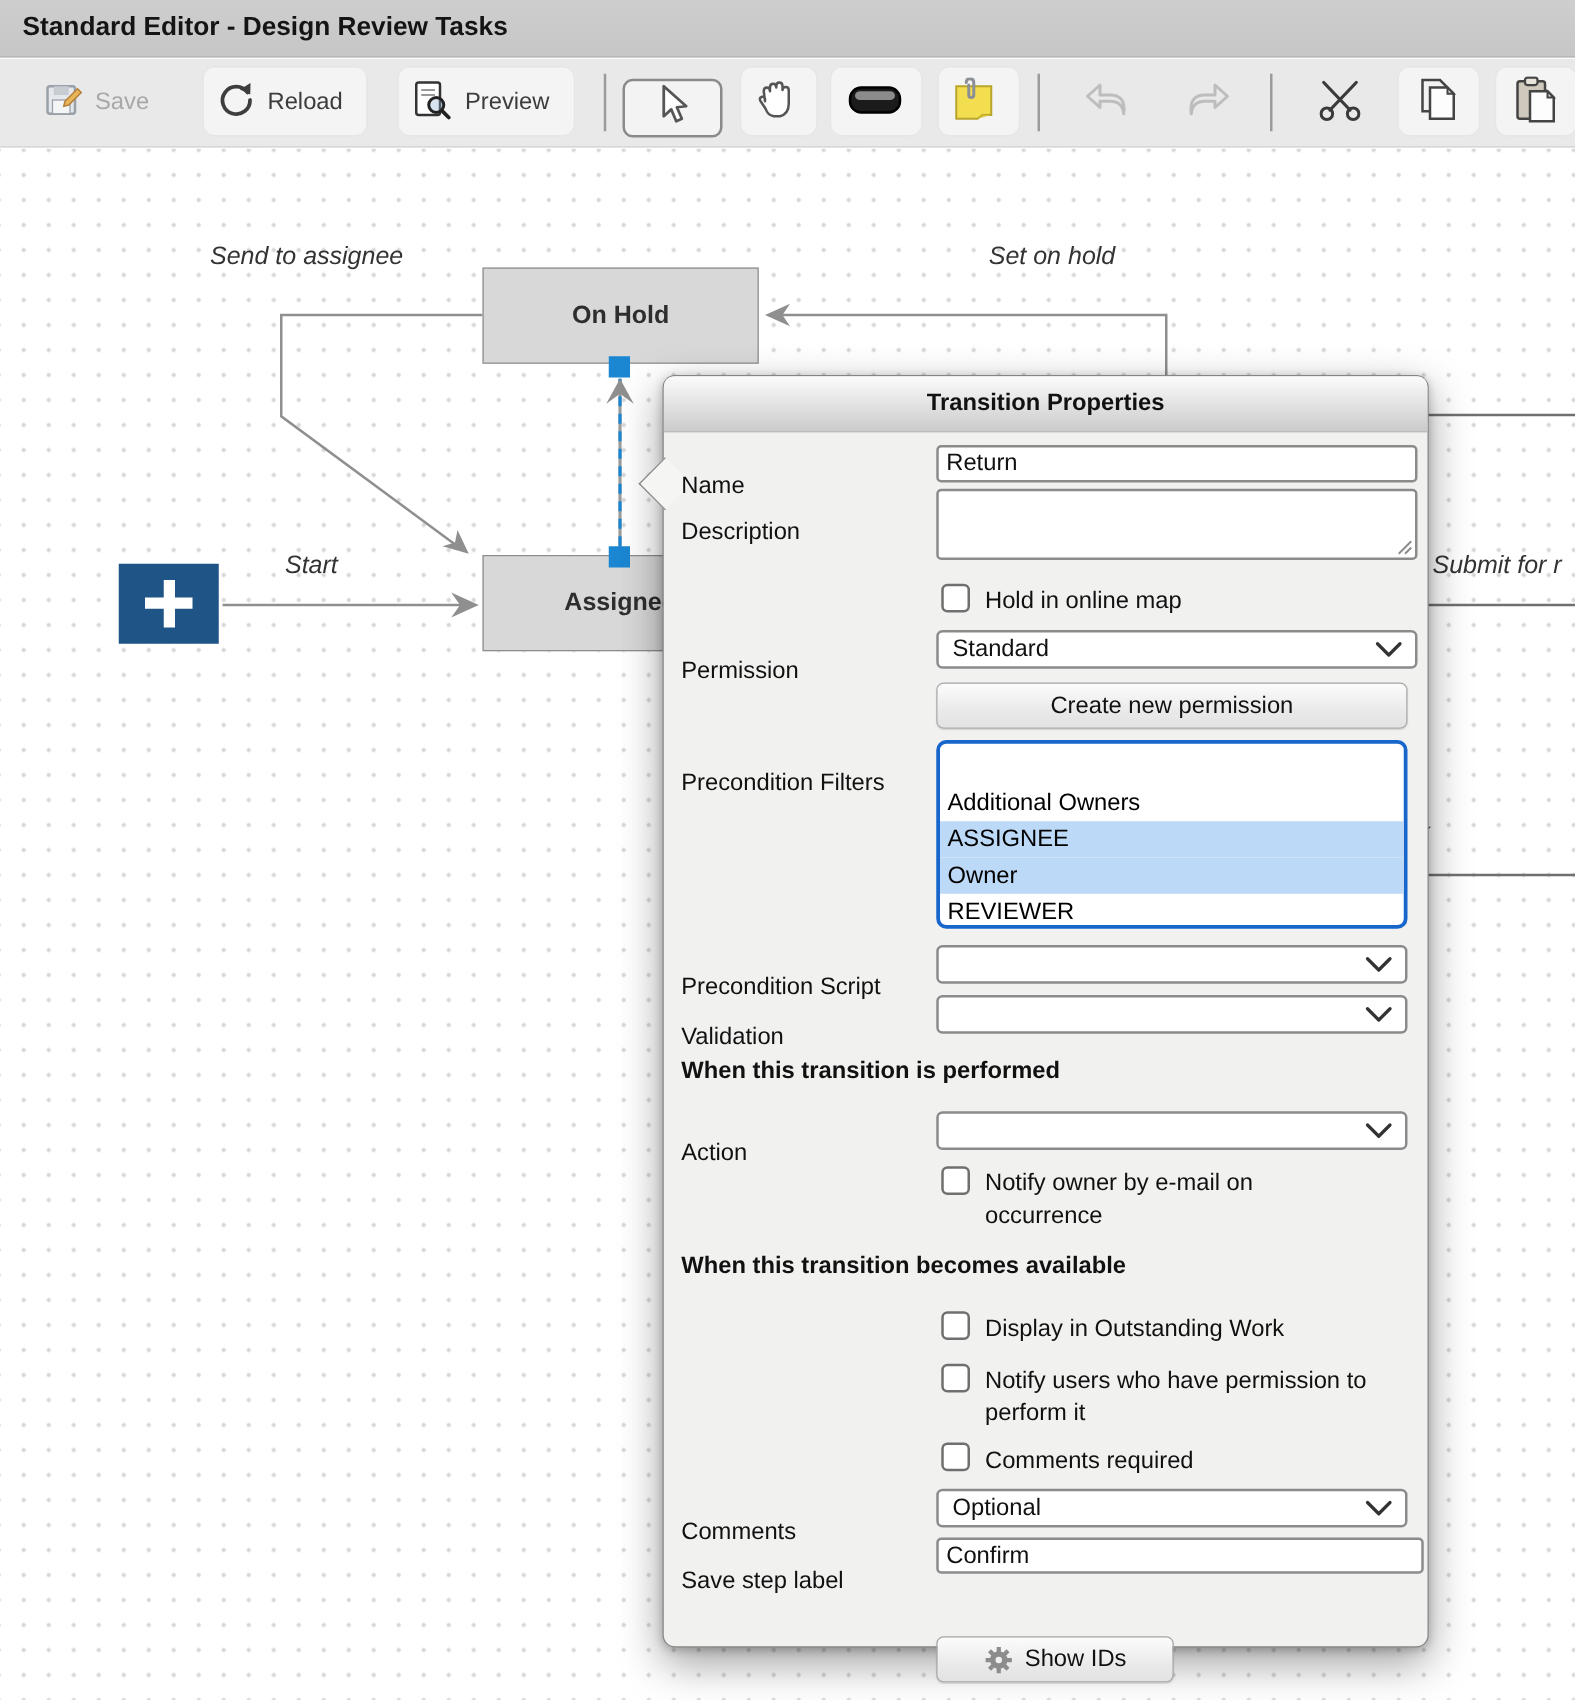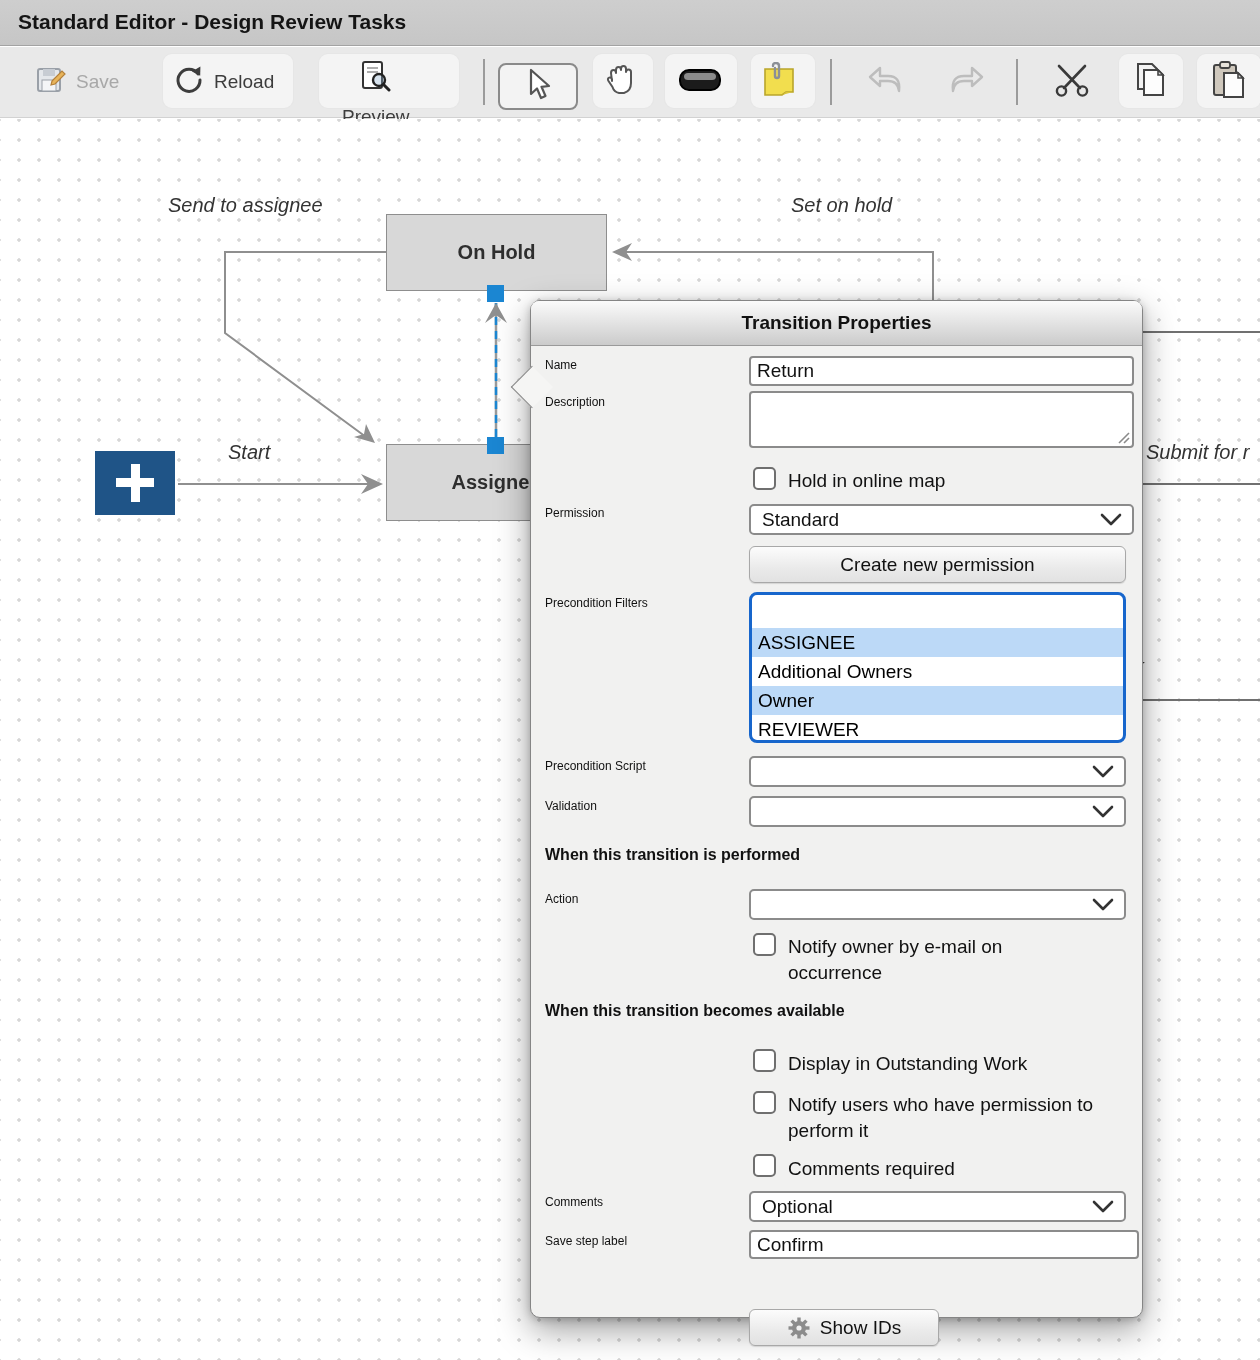--- a/index.html
+++ b/index.html
@@ -25,22 +25,22 @@
   #wiring, #selwire { left:0; top:0; width:1260px; height:1360px; pointer-events:none; }
   .node-box { position:absolute; width:221px; height:77px; background:#d8d8d8; border:1.5px solid #8e8e8e; display:flex; align-items:center; justify-content:center; font-size:20px; font-weight:bold; color:#2e2e2e; }
   .flow-label { position:absolute; font-size:20px; font-style:italic; color:#333; white-space:nowrap; }
   #start-node { position:absolute; left:95px; top:451px; width:80px; height:64px; background:#1f5487; display:flex; align-items:center; justify-content:center; }
 
   
   #dialog { left:530px; top:300px; width:613px; height:1018px; background:#f1f1f0; border:1.5px solid #858585; border-radius:10px; box-shadow:0 12px 34px rgba(0,0,0,.38), 0 2px 8px rgba(0,0,0,.22); }
   #dialog-notch { position:absolute; left:-14px; top:71px; width:30px; height:30px; background:#f5f5f4; border-left:1.5px solid #858585; border-bottom:1.5px solid #858585; transform:rotate(45deg); }
   #dialog-titlebar { position:absolute; left:0; top:0; width:100%; height:45px; background:linear-gradient(#fbfbfb,#cbcbcb); border-bottom:1.5px solid #9a9a9a; border-radius:8px 8px 0 0; display:flex; align-items:center; justify-content:center; }
   #dialog-title { font-size:19px; font-weight:bold; color:#111; }
-  .lbl { position:absolute; font-size:12px; color:#111; }
-  .hdg { position:absolute; font-size:16px; font-weight:bold; color:#111; }
+  .lbl { position:absolute; font-size:19px; color:#111;margin-top:20px; }
+  .hdg { position:absolute; font-size:19px; font-weight:bold; color:#111; }
   .tinput { position:absolute; height:30px; background:#fff; border:2px solid #8b8b8b; border-radius:4px; font-size:19px; font-family:"Liberation Sans",sans-serif; color:#111; padding:0 6px; }
   .tarea { position:absolute; background:#fff; border:2px solid #8b8b8b; border-radius:4px; }
   .select { position:absolute; height:31px; background:#fff; border:2px solid #8b8b8b; border-radius:5px; display:flex; align-items:center; }
   .select .stext { font-size:19px; color:#111; padding-left:11px; flex:1; }
   .select svg { margin-right:10px; }
   .pushbtn { position:absolute; background:linear-gradient(#fcfcfc,#eaeaea 60%,#e2e2e2); border:1px solid #a8a8a8; border-radius:6px; box-shadow:0 1px 1px rgba(0,0,0,.12); display:flex; align-items:center; justify-content:center; gap:9px; font-size:19px; color:#111; }
   .checkbox { position:absolute; width:23px; height:23px; background:#fff; border:2px solid #6f6f6f; border-radius:5px; }
   .cblabel { position:absolute; font-size:19px; color:#111; line-height:1.35; }
   #filters-list { position:absolute; left:218px; top:291px; width:377px; height:151px; background:#fff; border:3px solid #1766cc; border-radius:8px; overflow:hidden; padding-top:4px; }
   .litem { height:29px; font-size:19px; color:#000; padding-left:6px; display:flex; align-items:center; }
@@ -78,21 +78,21 @@
   <div class="tbtn" style="left:174px;">
     <span>
       <svg width="30" height="30" viewBox="0 0 30 30">
         <path d="M24 9 A11 11 0 1 0 26 15" fill="none" stroke="#3d3d3d" stroke-width="3" stroke-linecap="round"></path>
         <path d="M18 8 L27 10 L25 1 Z" fill="#3d3d3d" transform="rotate(14 24 7)"></path>
       </svg>
     </span>
     <span class="tlabel">Reload</span>
   </div>
 
-  <div class="tbtn" style="left:342px;flex-direction:column;">
+  <div class="tbtn" style="left:330px;">
     <span>
       <svg width="32" height="32" viewBox="0 0 32 32">
         <rect x="3" y="2" width="19" height="26" rx="2" fill="#fff" stroke="#333" stroke-width="2"></rect>
         <line x1="7" y1="8" x2="18" y2="8" stroke="#999" stroke-width="1.6"></line>
         <line x1="7" y1="12" x2="18" y2="12" stroke="#999" stroke-width="1.6"></line>
         <circle cx="19" cy="20" r="6" fill="rgba(140,175,205,.35)" stroke="#222" stroke-width="2.4"></circle>
         <line x1="23.5" y1="24.5" x2="29" y2="30" stroke="#222" stroke-width="3" stroke-linecap="round"></line>
       </svg>
     </span>
     <span class="tlabel">Preview</span>
@@ -264,22 +264,22 @@
       </svg>
   </div>
 
   <div class="pushbtn" style="left:218px; top:245px; width:377px; height:37px;">
     <span>Create new permission</span>
   </div>
 
   <div class="lbl" style="left:14px; top:295px;">Precondition Filters</div>
   <div id="filters-list">
     <div class="litem"></div>
+    <div class="litem">Additional Owners</div>
     <div class="litem selected">ASSIGNEE</div>
-    <div class="litem">Additional Owners</div>
     <div class="litem selected">Owner</div>
     <div class="litem">REVIEWER</div>
   </div>
 
   <div class="lbl" style="left:14px; top:458px;">Precondition Script</div>
   <div class="select" style="left:218px; top:455px; width:377px;">
     <span class="stext"></span>
     <svg width="22" height="14" viewBox="0 0 22 14">
         <polyline points="2,2 11,11 20,2" fill="none" stroke="#333" stroke-width="2.6" stroke-linecap="round" stroke-linejoin="round"></polyline>
       </svg>

